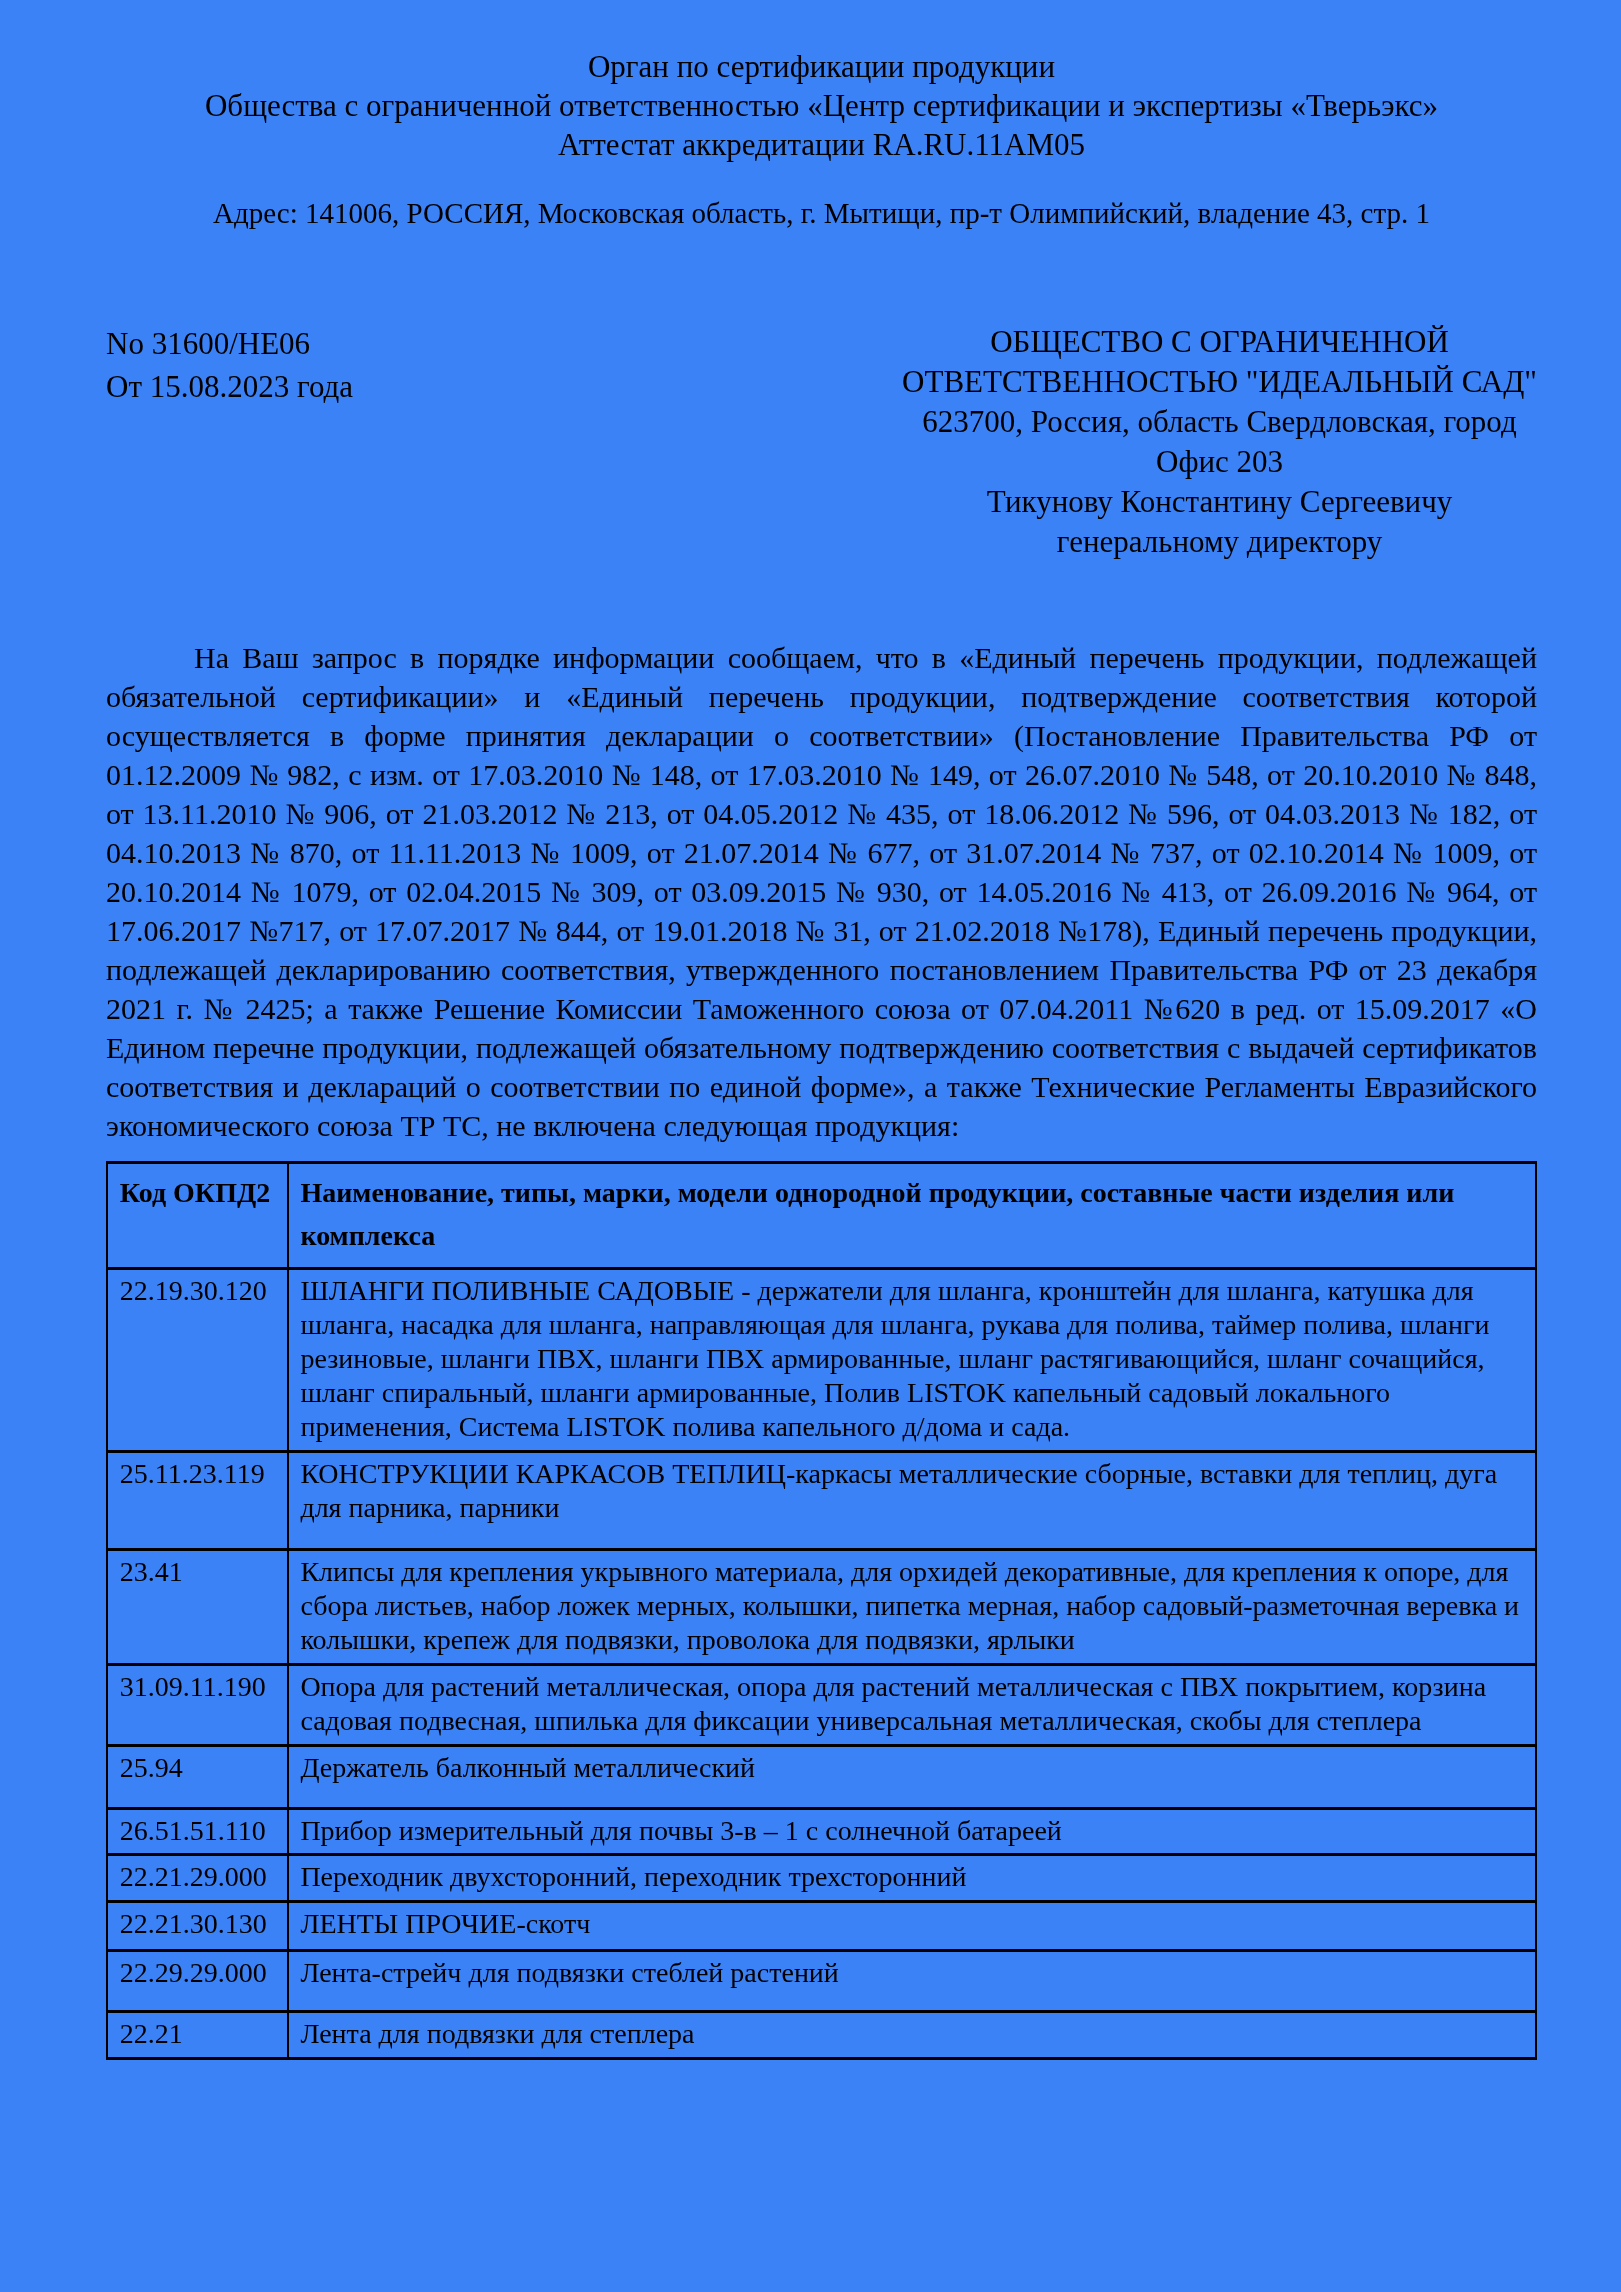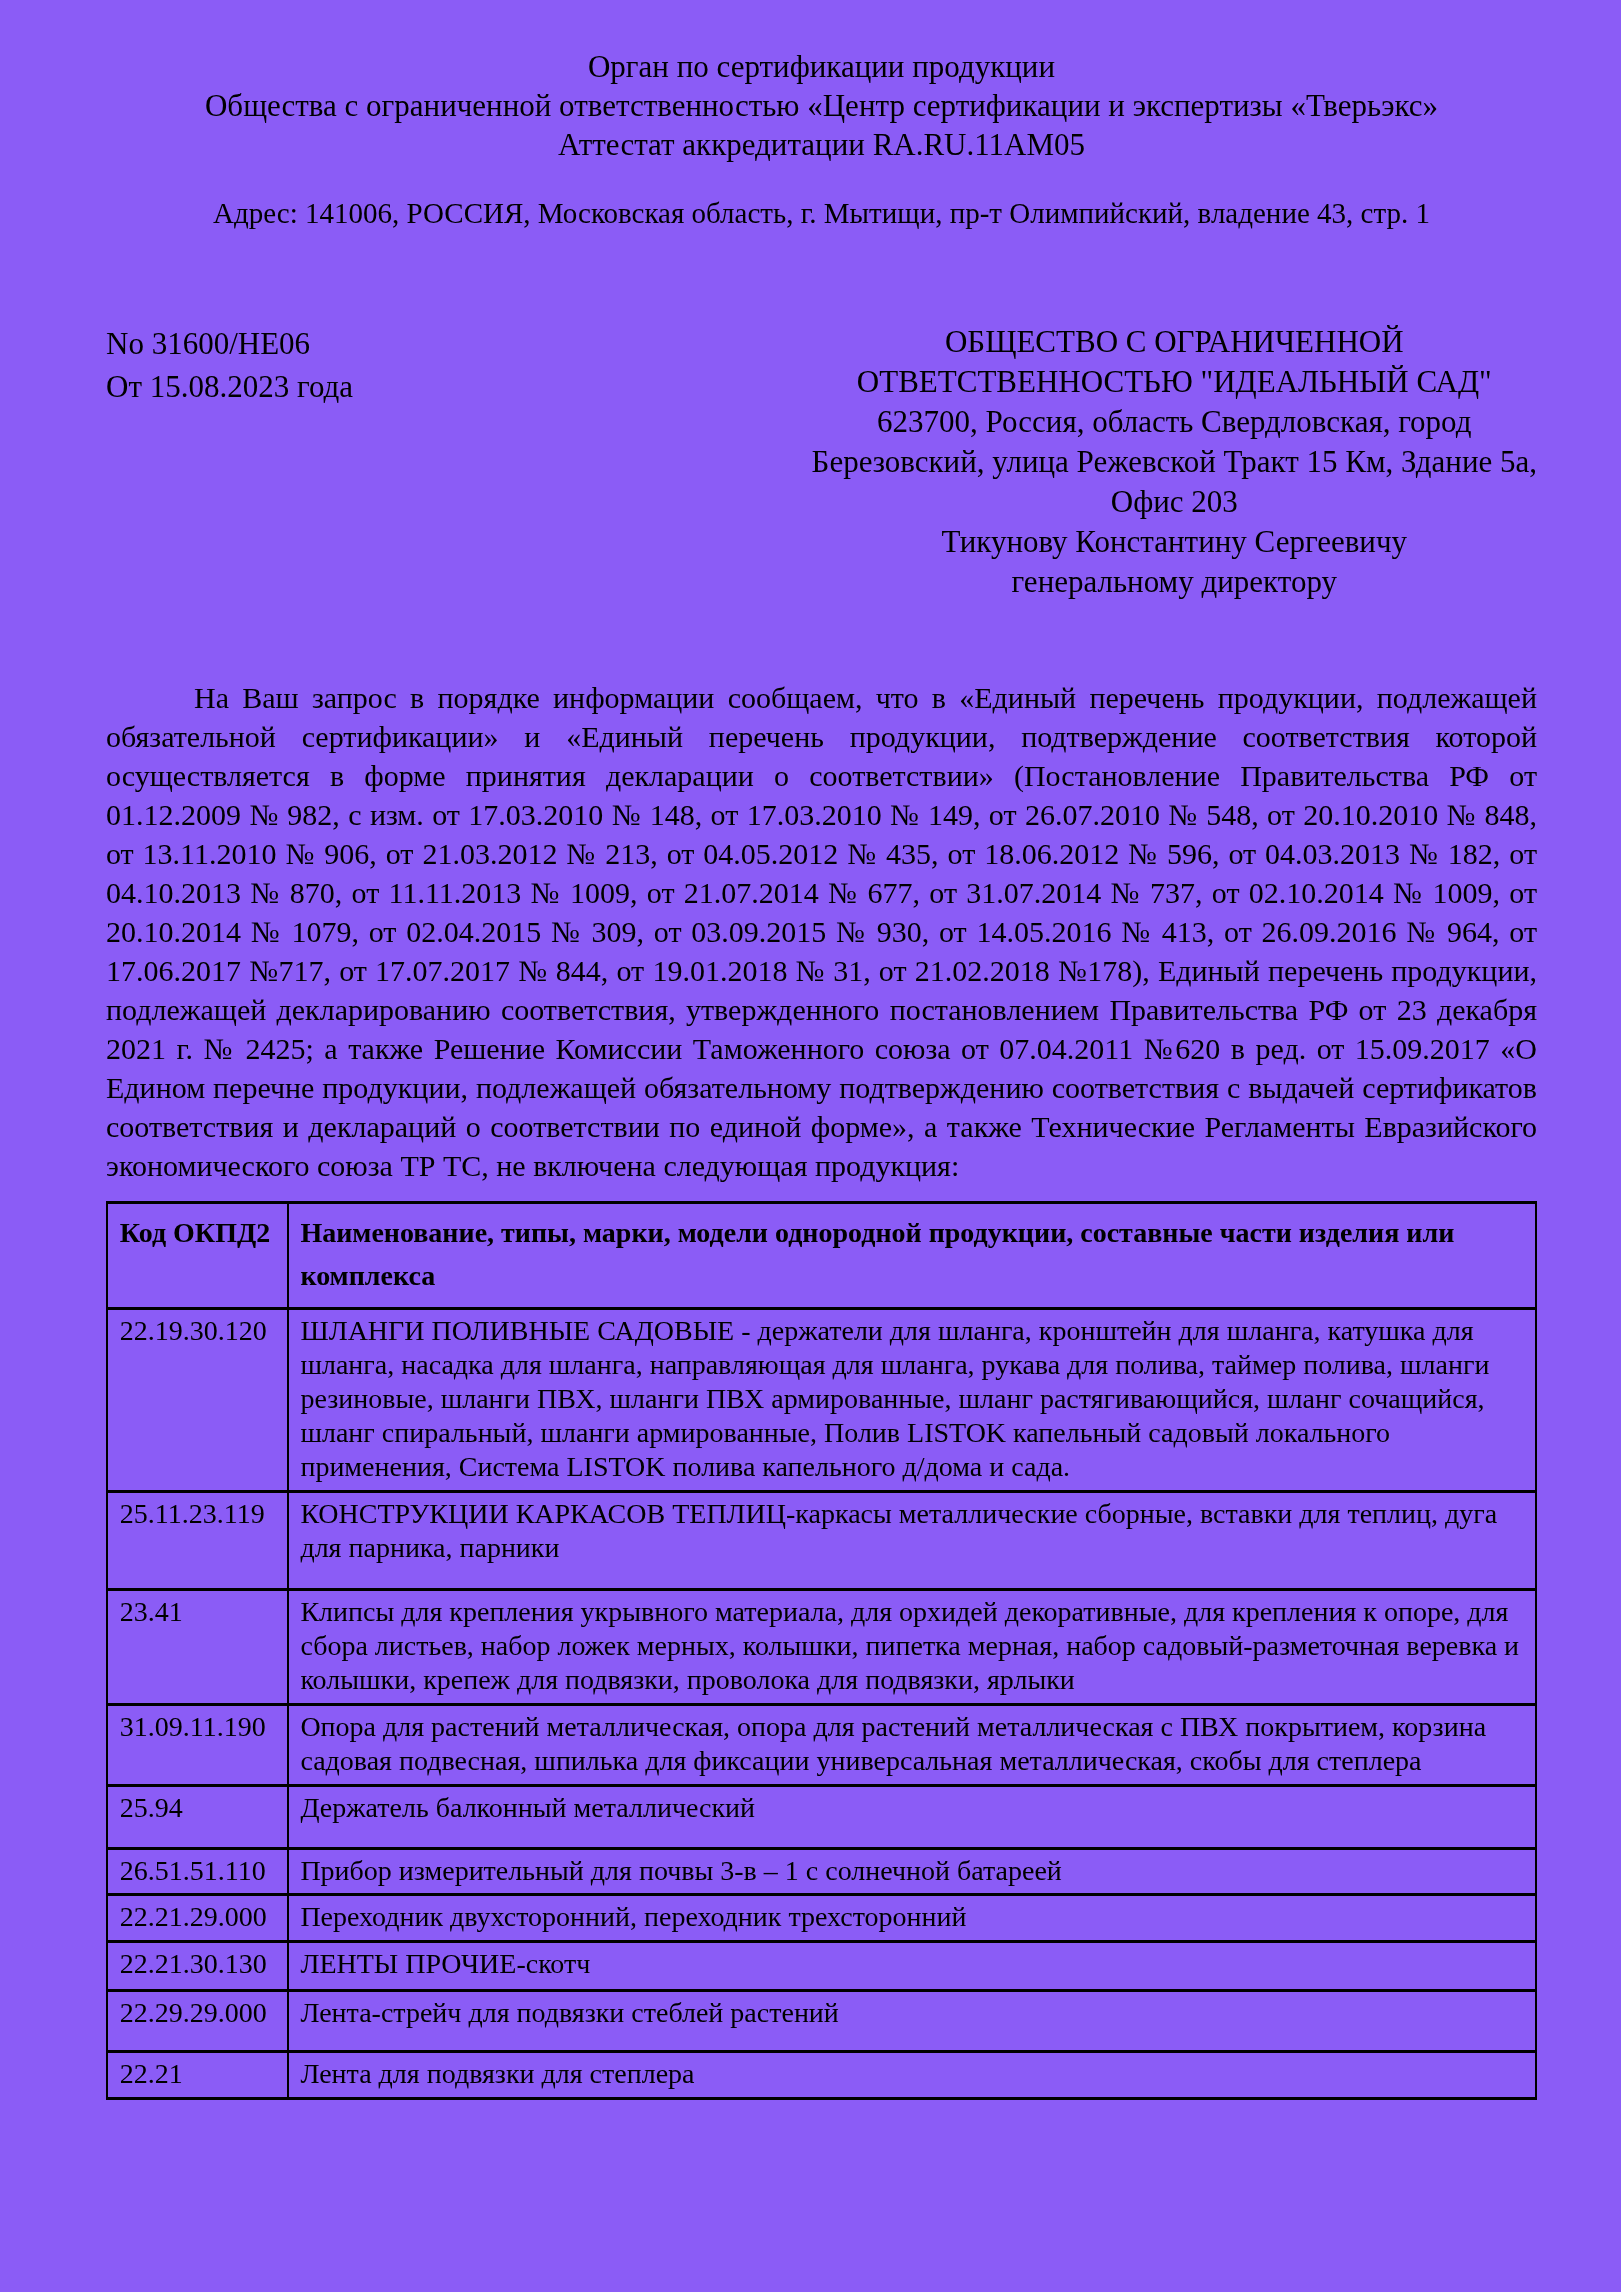--- a/index.html
+++ b/index.html
@@ -1,17 +1,17 @@
 <!DOCTYPE html>
 <html lang="ru"><head>
 <meta charset="utf-8">
 <style>
   html,body{margin:0;padding:0;background:#888;}
   .page{
-    width:1621px;height:2293px;background:#8b5cf6;color:#000;
+    width:1621px;height:2293px;background:#3b82f6;color:#000;
     font-family:"Liberation Serif","DejaVu Serif",serif;
     box-sizing:border-box;
     padding:47px 84px 0 106px;
     position:relative;overflow:hidden;
   }
   
   .letterhead{text-align:center;}
   .lh-line{font-size:31px;line-height:39px;}
   .lh-addr{font-size:29px;line-height:29px;margin-top:35px;}
   
@@ -60,21 +60,20 @@
 
   <div class="ref-row">
     <div class="ref-block">
       <div>No 31600/НЕ06</div>
       <div>От 15.08.2023 года</div>
     </div>
     <div class="rcpt-block">
         <div>ОБЩЕСТВО С ОГРАНИЧЕННОЙ</div>
         <div>ОТВЕТСТВЕННОСТЬЮ "ИДЕАЛЬНЫЙ САД"</div>
         <div>623700, Россия, область Свердловская, город</div>
-        <div>Березовский, улица Режевской Тракт 15 Км, Здание 5а,</div>
         <div>Офис 203</div>
         <div>Тикунову Константину Сергеевичу</div>
         <div>генеральному директору</div>
       </div>
   </div>
 
   <p class="body-par">На Ваш запрос в порядке информации сообщаем, что в «Единый перечень продукции, подлежащей обязательной сертификации» и «Единый перечень продукции, подтверждение соответствия которой осуществляется в форме принятия декларации о соответствии» (Постановление Правительства РФ от 01.12.2009 № 982, с изм. от 17.03.2010 № 148, от 17.03.2010 № 149, от 26.07.2010 № 548, от 20.10.2010 № 848, от 13.11.2010 № 906, от 21.03.2012 № 213, от 04.05.2012 № 435, от 18.06.2012 № 596, от 04.03.2013 № 182, от 04.10.2013 № 870, от 11.11.2013 № 1009, от 21.07.2014 № 677, от 31.07.2014 № 737, от 02.10.2014 № 1009, от 20.10.2014 № 1079, от 02.04.2015 № 309, от 03.09.2015 № 930, от 14.05.2016 № 413, от 26.09.2016 № 964, от 17.06.2017 №717, от 17.07.2017 № 844, от 19.01.2018 № 31, от 21.02.2018 №178), Единый перечень продукции, подлежащей декларированию соответствия, утвержденного постановлением Правительства РФ от 23 декабря 2021 г. № 2425; а также Решение Комиссии Таможенного союза от 07.04.2011 №620 в ред. от 15.09.2017 «О Едином перечне продукции, подлежащей обязательному подтверждению соответствия с выдачей сертификатов соответствия и деклараций о соответствии по единой форме», а также Технические Регламенты Евразийского экономического союза ТР ТС, не включена следующая продукция:</p>
 
   <table class="products">
     <thead>

